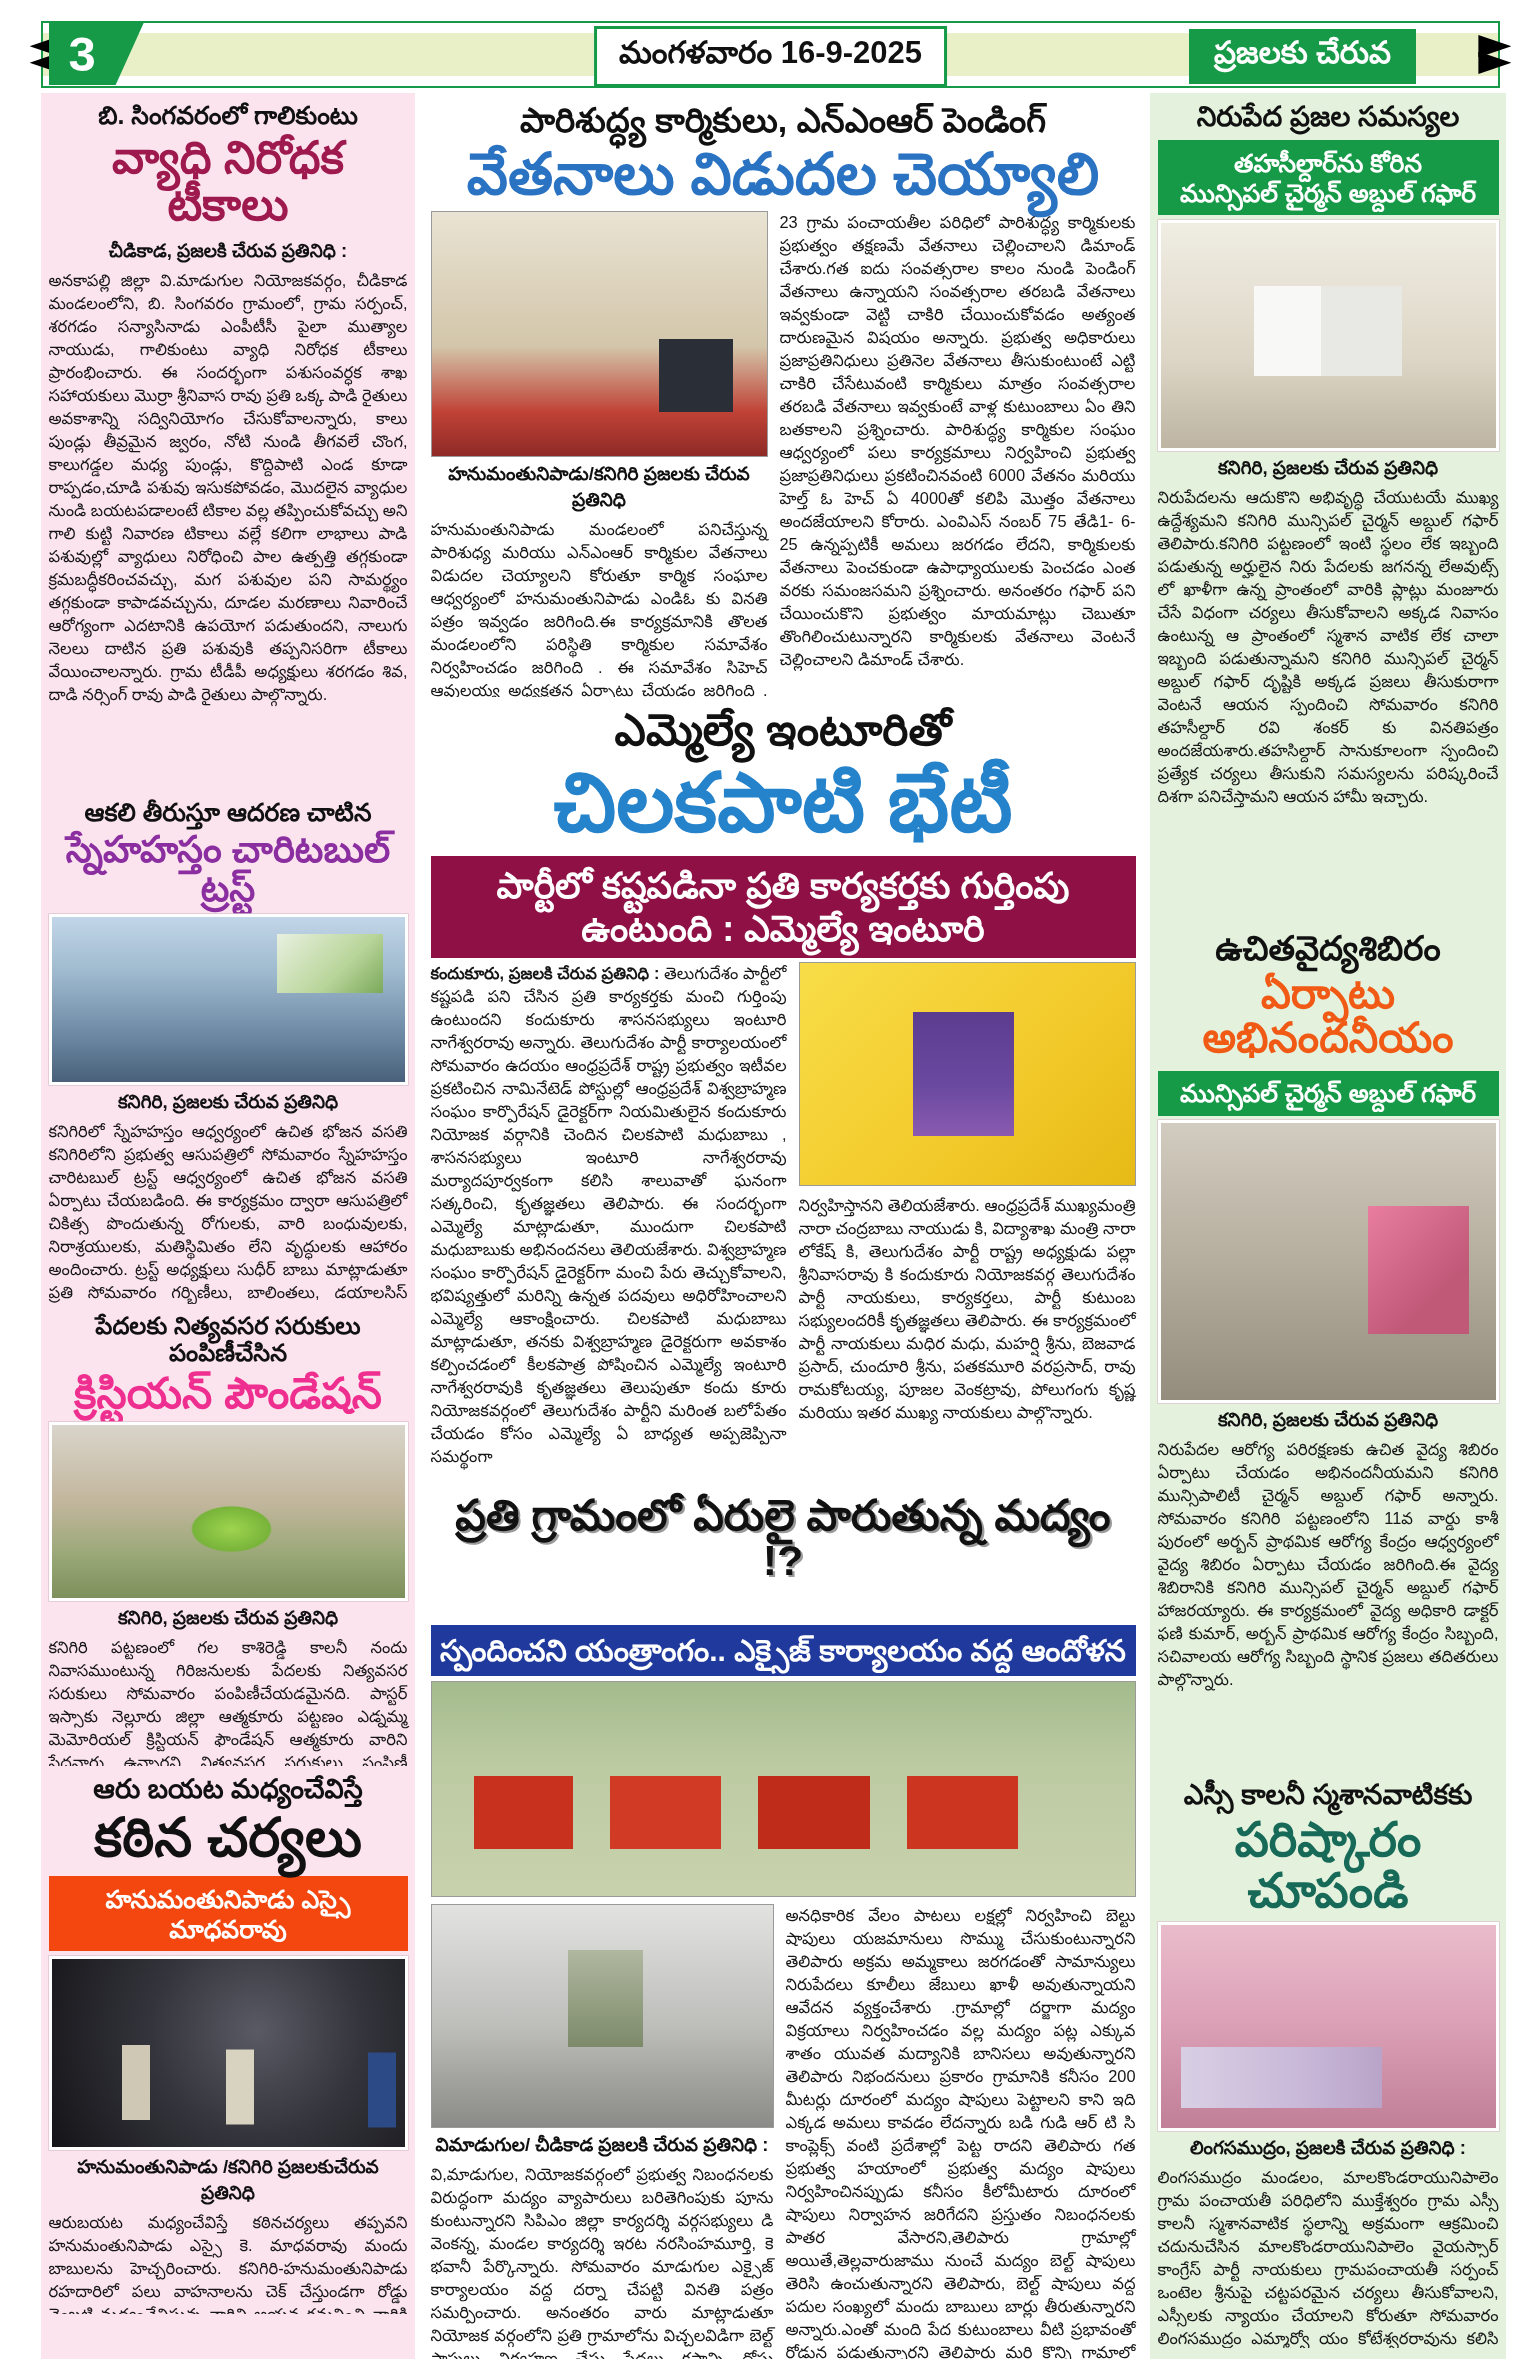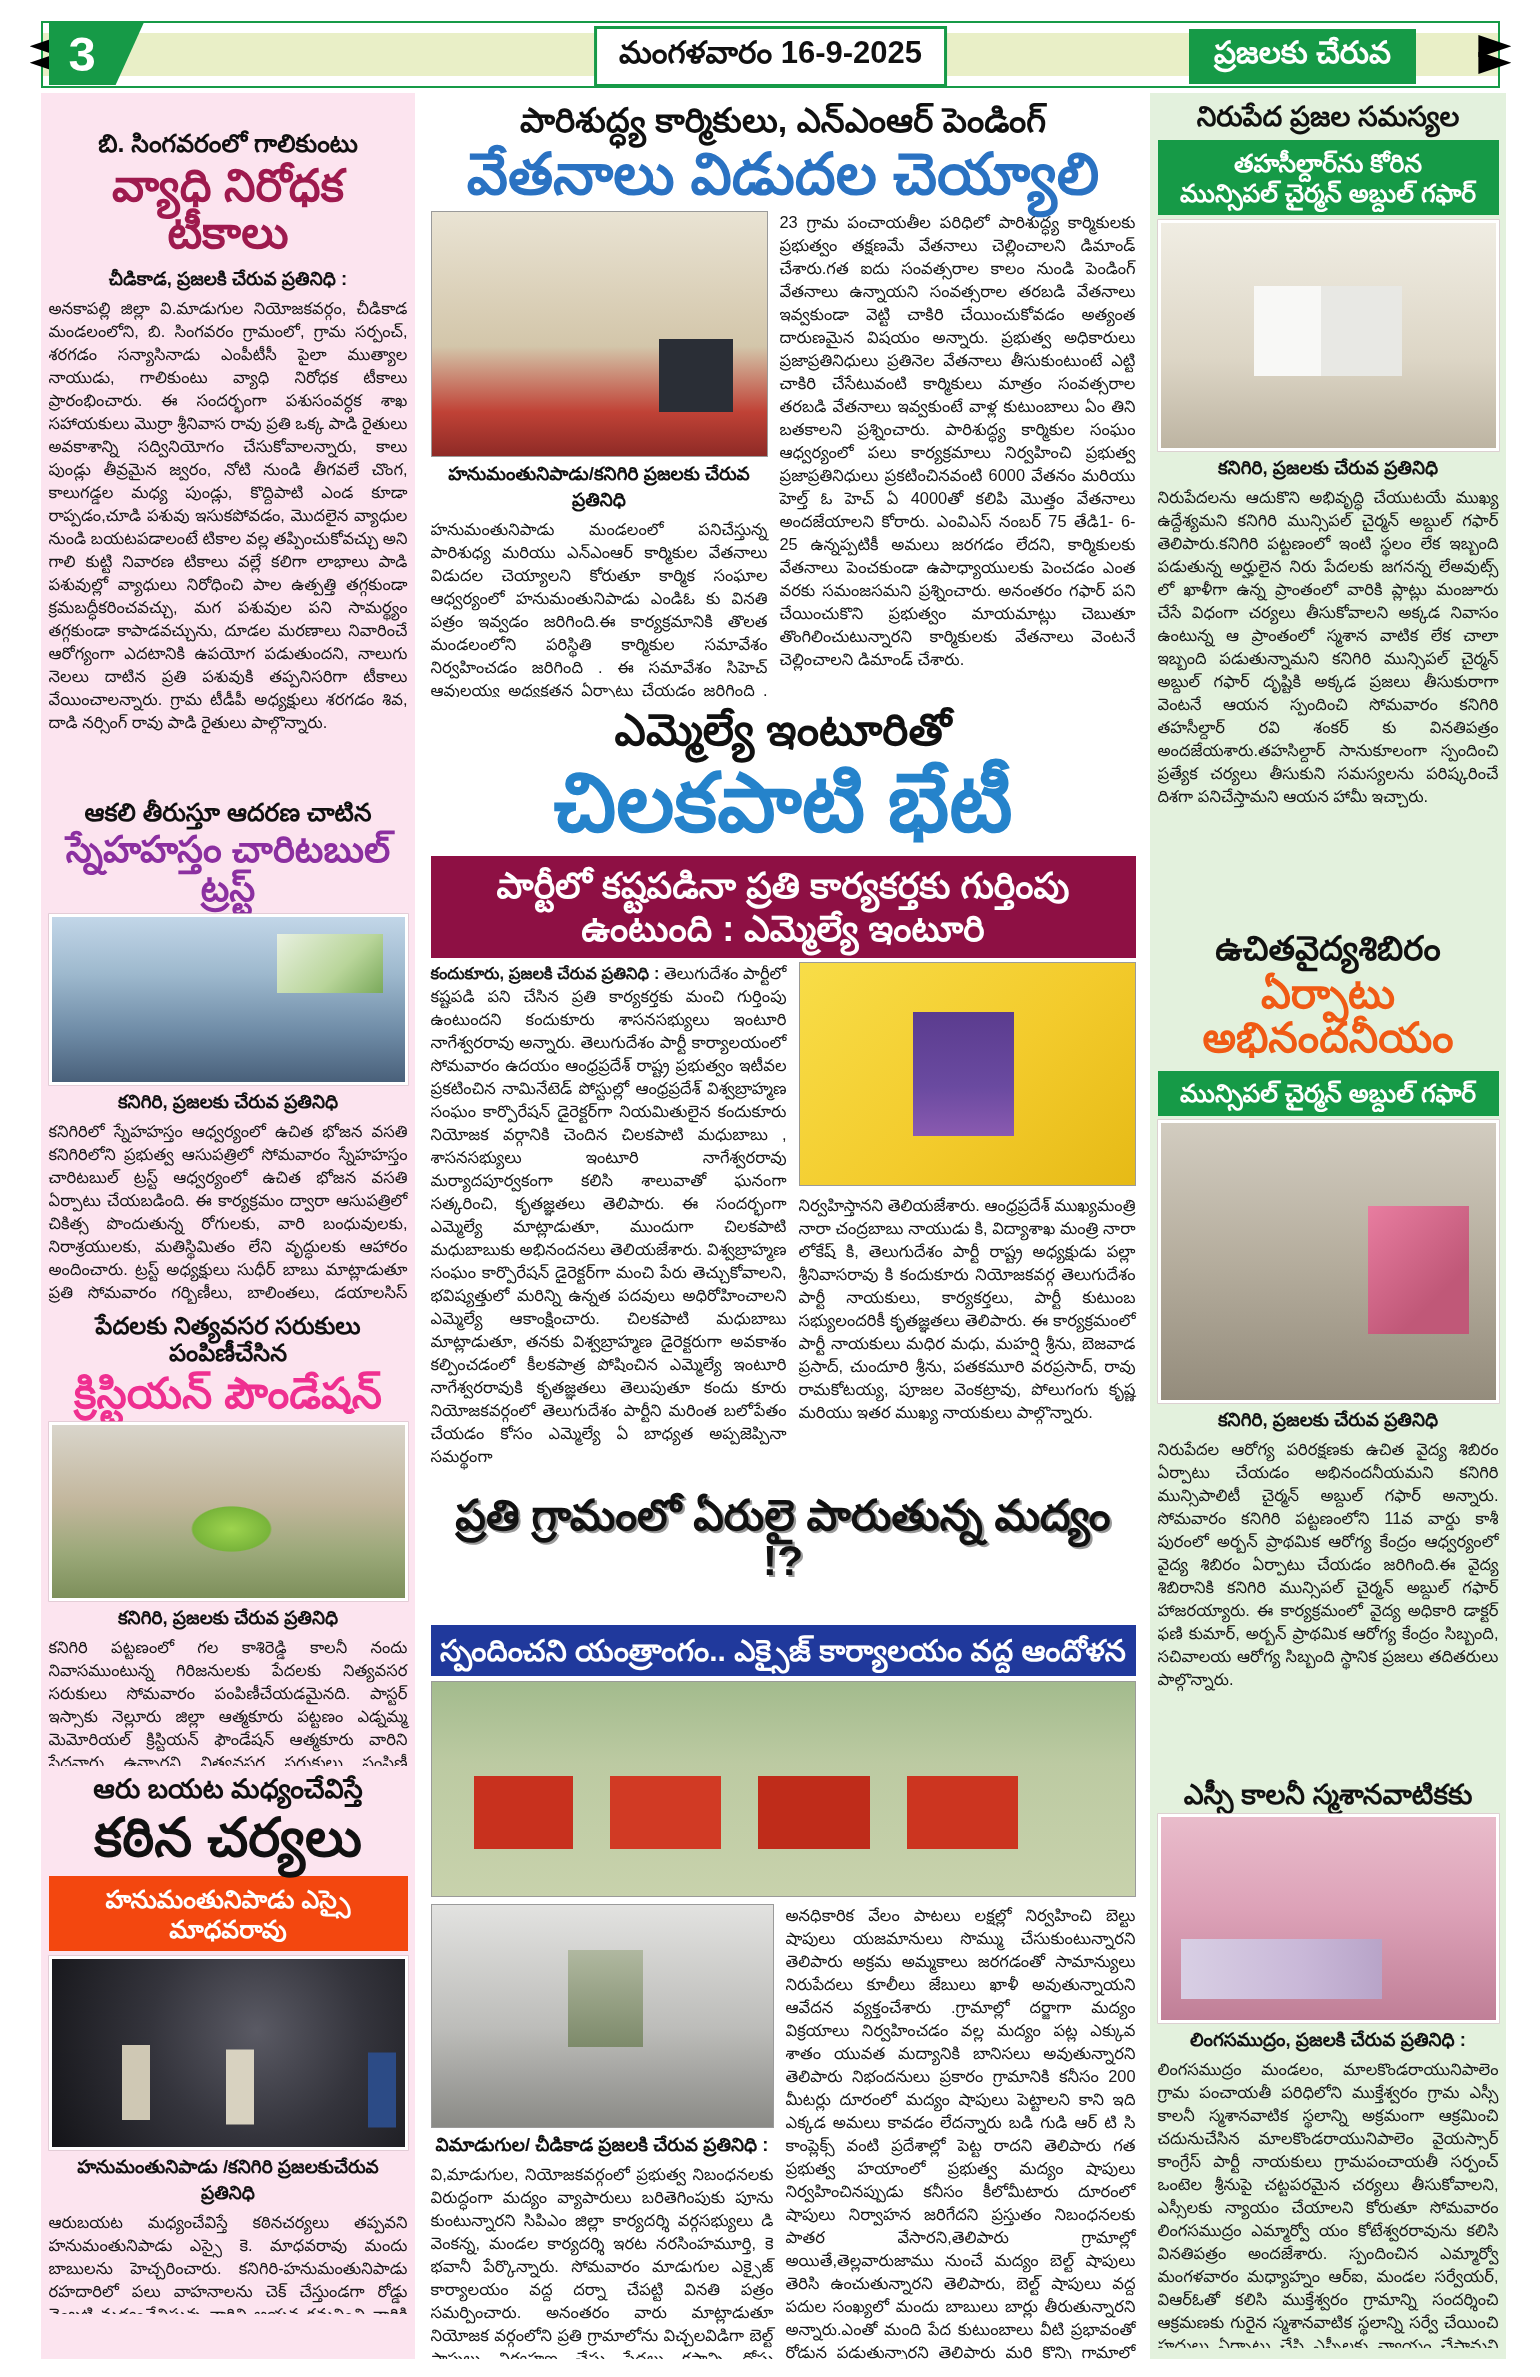--- a/index.html
+++ b/index.html
@@ -85,21 +85,21 @@
     <div class="notch tr"></div>
     <div class="notch br"></div>
     <div class="page-num">3</div>
     <div class="date-box">మంగళవారం 16-9-2025</div>
     <div class="brand-box">ప్రజలకు చేరువ</div>
   </div>
 
   <div class="col col-left">
 
     <div class="article" style="height:697px;">
-      <div class="kicker" style="font-size:25px;margin-top:28px;">బి. సింగవరంలో గాలికుంటు</div>
+      <div class="kicker" style="font-size:25px;">బి. సింగవరంలో గాలికుంటు</div>
       <div class="headline" style="font-size:45px;color:#9e1a4e;">వ్యాధి నిరోధక టీకాలు</div>
       <div class="byline">చీడికాడ, ప్రజలకి చేరువ ప్రతినిధి :</div>
       <div class="body">అనకాపల్లి జిల్లా వి.మాడుగుల నియోజకవర్గం, చీడికాడ మండలంలోని, బి. సింగవరం గ్రామంలో, గ్రామ సర్పంచ్, శరగడం సన్యాసినాడు ఎంపీటీసీ పైలా ముత్యాల నాయుడు, గాలికుంటు వ్యాధి నిరోధక టీకాలు ప్రారంభించారు. ఈ సందర్భంగా పశుసంవర్ధక శాఖ సహాయకులు మొర్రా శ్రీనివాస రావు ప్రతి ఒక్క పాడి రైతులు అవకాశాన్ని సద్వినియోగం చేసుకోవాలన్నారు, కాలు పుండ్లు తీవ్రమైన జ్వరం, నోటి నుండి తీగవలే చొంగ, కాలుగడ్డల మధ్య పుండ్లు, కొద్దిపాటి ఎండ కూడా రాప్పడం,చూడి పశువు ఇసుకపోవడం, మొదలైన వ్యాధుల నుండి బయటపడాలంటే టికాల వల్ల తప్పించుకోవచ్చు అని గాలి కుట్టి నివారణ టికాలు వల్లే కలిగా లాభాలు పాడి పశువుల్లో వ్యాధులు నిరోధించి పాల ఉత్పత్తి తగ్గకుండా క్రమబద్ధీకరించవచ్చు, మగ పశువుల పని సామర్థ్యం తగ్గకుండా కాపాడవచ్చును, దూడల మరణాలు నివారించే ఆరోగ్యంగా ఎదటానికి ఉపయోగ పడుతుందని, నాలుగు నెలలు దాటిన ప్రతి పశువుకి తప్పనిసరిగా టీకాలు వేయించాలన్నారు. గ్రామ టీడీపీ అధ్యక్షులు శరగడం శివ, దాడి నర్సింగ్ రావు పాడి రైతులు పాల్గొన్నారు.</div>
     </div>
 
     <div class="article" style="height:514px;">
       <div class="kicker" style="font-size:25px;">ఆకలి తీరుస్తూ ఆదరణ చాటిన</div>
       <div class="headline" style="font-size:37px;color:#8b2fa0;">స్నేహహస్తం చారిటబుల్ ట్రస్ట్</div>
       <div class="photo white-frame ph-food" style="height:171px;"></div>
       <div class="byline">కనిగిరి, ప్రజలకు చేరువ ప్రతినిధి</div>
@@ -190,20 +190,21 @@
       <div class="kicker" style="font-size:34px;">ఉచితవైద్యశిబిరం</div>
       <div class="headline" style="font-size:42px;color:#f05a14;">ఏర్పాటు అభినందనీయం</div>
       <div class="banner" style="background:#169a47;font-size:25px;">మున్సిపల్ చైర్మన్ అబ్దుల్ గఫార్</div>
       <div class="photo white-frame ph-medcamp" style="height:283px;"></div>
       <div class="byline">కనిగిరి, ప్రజలకు చేరువ ప్రతినిధి</div>
       <div class="body">నిరుపేదల ఆరోగ్య పరిరక్షణకు ఉచిత వైద్య శిబిరం ఏర్పాటు చేయడం అభినందనీయమని కనిగిరి మున్సిపాలిటీ చైర్మన్ అబ్దుల్ గఫార్ అన్నారు. సోమవారం కనిగిరి పట్టణంలోని 11వ వార్డు కాశీ పురంలో అర్బన్ ప్రాథమిక ఆరోగ్య కేంద్రం ఆధ్వర్యంలో వైద్య శిబిరం ఏర్పాటు చేయడం జరిగింది.ఈ వైద్య శిబిరానికి కనిగిరి మున్సిపల్ చైర్మన్ అబ్దుల్ గఫార్ హాజరయ్యారు. ఈ కార్యక్రమంలో వైద్య అధికారి డాక్టర్ ఫణి కుమార్, అర్బన్ ప్రాథమిక ఆరోగ్య కేంద్రం సిబ్బంది, సచివాలయ ఆరోగ్య సిబ్బంది స్థానిక ప్రజలు తదితరులు పాల్గొన్నారు.</div>
     </div>
 
     <div class="article" style="height:577px;">
       <div class="kicker" style="font-size:28px;">ఎస్సీ కాలనీ స్మశానవాటికకు</div>
+      <div class="headline" style="font-size:48px;color:#186a58;">పరిష్కారం చూపండి</div>
       <div class="photo white-frame ph-pinkroom" style="height:209px;"></div>
       <div class="byline">లింగసముద్రం, ప్రజలకి చేరువ ప్రతినిధి :</div>
       <div class="body">లింగసముద్రం మండలం, మాలకొండరాయునిపాలెం గ్రామ పంచాయతీ పరిధిలోని ముక్తేశ్వరం గ్రామ ఎస్సీ కాలనీ స్మశానవాటిక స్థలాన్ని అక్రమంగా ఆక్రమించి చదునుచేసిన మాలకొండరాయునిపాలెం వైయస్సార్ కాంగ్రేస్ పార్టీ నాయకులు గ్రామపంచాయతీ సర్పంచ్ ఒంటెల శ్రీనుపై చట్టపరమైన చర్యలు తీసుకోవాలని, ఎస్సీలకు న్యాయం చేయాలని కోరుతూ సోమవారం లింగసముద్రం ఎమ్మార్వో యం కోటేశ్వరరావును కలిసి వినతిపత్రం అందజేశారు. స్పందించిన ఎమ్మార్వో మంగళవారం మధ్యాహ్నం ఆర్ఐ, మండల సర్వేయర్, విఆర్ఓతో కలిసి ముక్తేశ్వరం గ్రామాన్ని సందర్శించి ఆక్రమణకు గురైన స్మశానవాటిక స్థలాన్ని సర్వే చేయించి హద్దులు ఏర్పాటు చేసి ఎస్సీలకు న్యాయం చేస్తామని ఎమ్మార్వో హామీ ఇచ్చినట్లు తెలిపారు. ఎమ్మార్వోను కలిసిన వారిలో నెల్లూరు పార్లమెంటు తెలుగుదేశం పార్టీ అధికార ప్రతినిధి గోచిపాతల మోషే, గౌడపేరు రత్నం, ఏసోబు, బాలయ్య, రమేష్, ఆనంద్, సురేష్, మల్లిఖార్జున , దావీదు, ప్రసాదు, రాజేష్, కొండయ్య, మోజెస్, భాస్కర్ పాల్గొన్నారు.</div>
     </div>
   </div>
 
 </div>
 
 
 </body></html>

